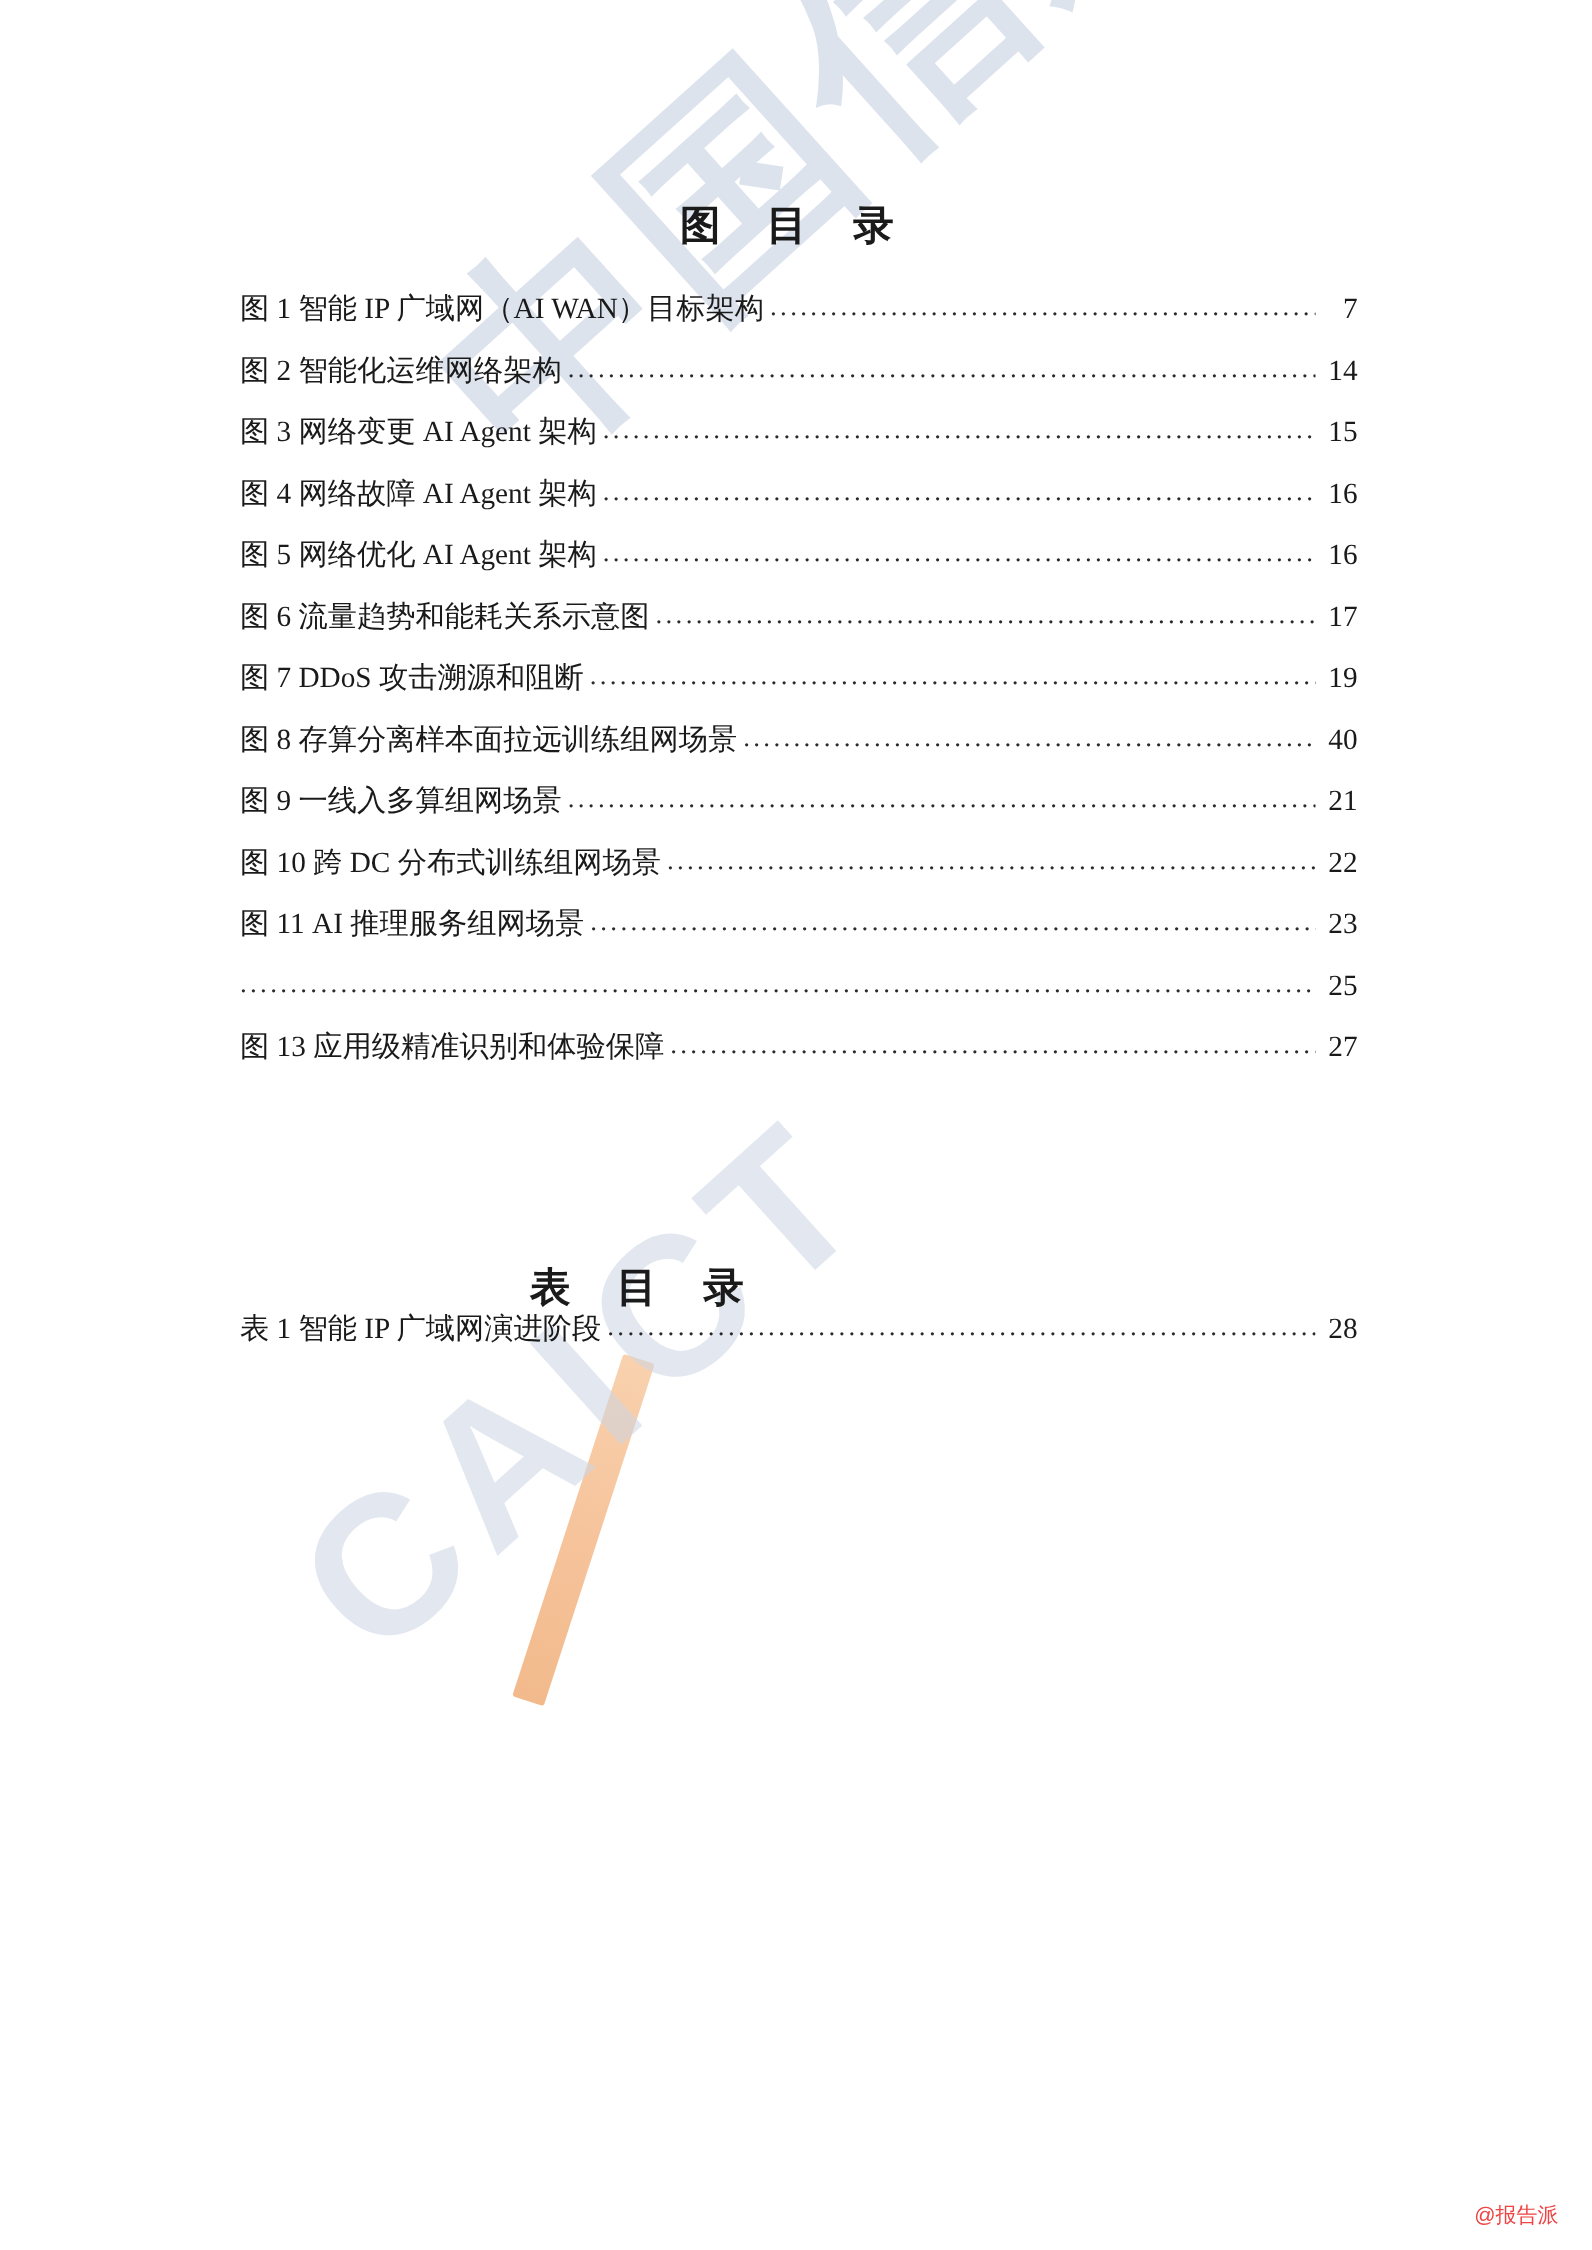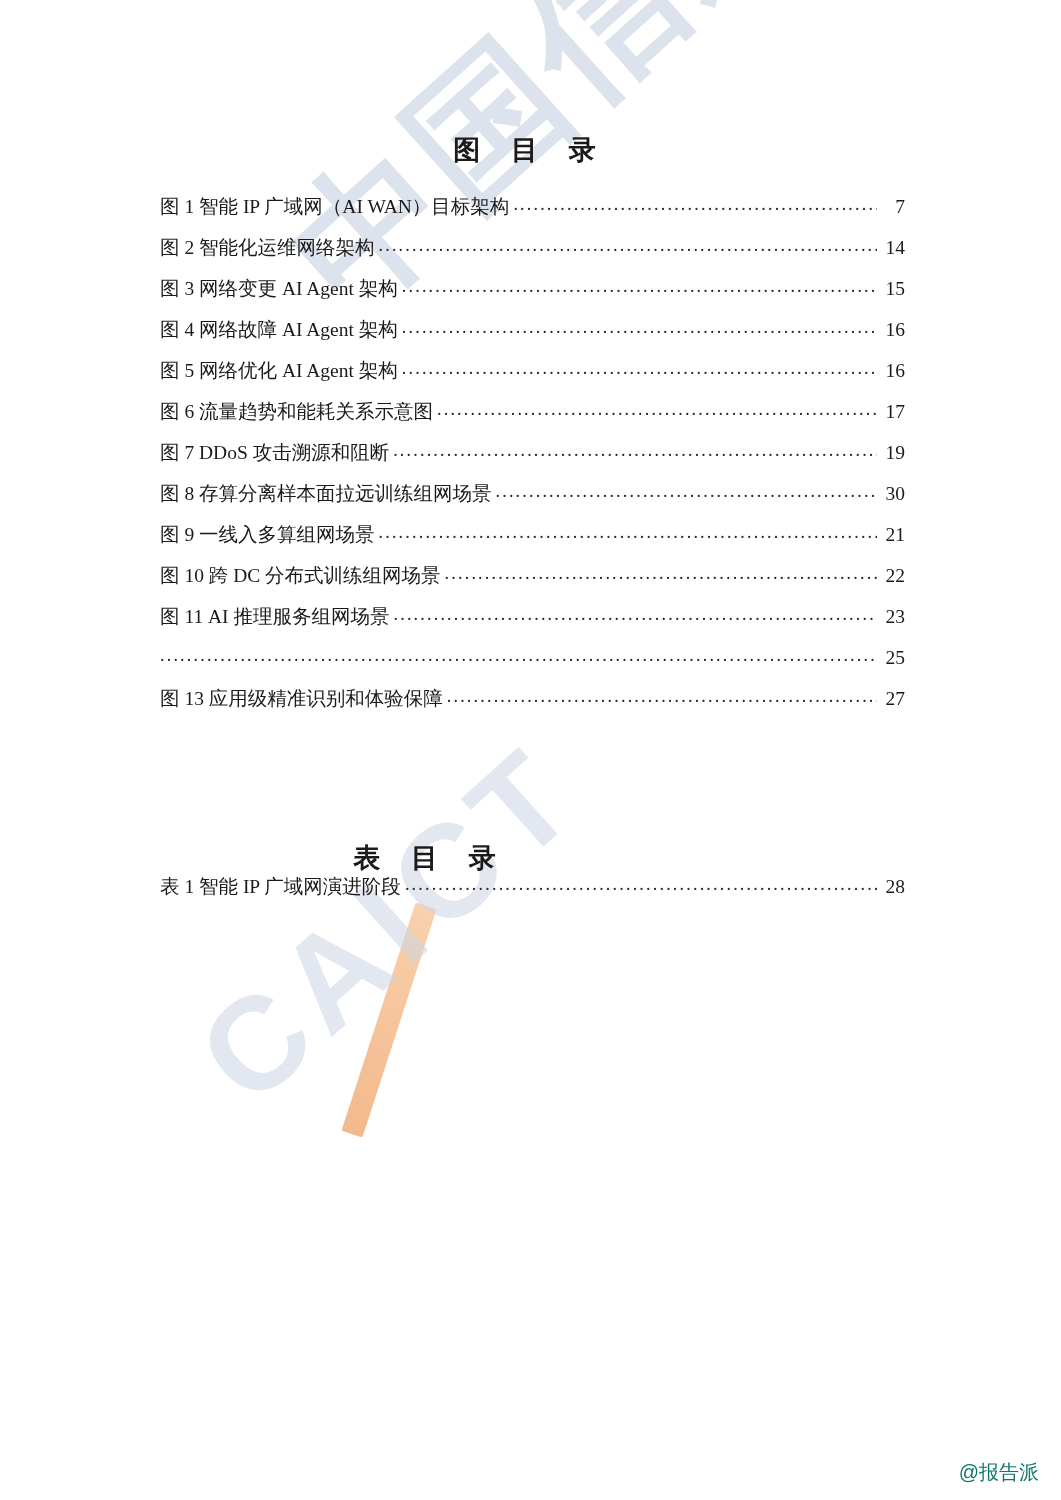--- a/index.html
+++ b/index.html
@@ -117,22 +117,22 @@
     padding-left: 2px;
     text-align: right;
     min-width: 26px;
   }
 
   
   .credit {
     position: absolute;
     right: 22px;
     bottom: 14px;
-    font-size: 20px;
-    color: #0f766e;
+    font-size: 14px;
+    color: #ef4444;
     font-family: "Liberation Sans", sans-serif;
     z-index: 4;
   }
 </style>
 </head>
 <body>
 
 <div class="page">
 
   <div class="watermark">
@@ -179,21 +179,21 @@
           <span class="toc-page">17</span>
         </li>
         <li class="toc-row">
           <span class="toc-label">图 7 DDoS 攻击溯源和阻断</span>
           <span class="toc-dots">........................................................................................................................</span>
           <span class="toc-page">19</span>
         </li>
         <li class="toc-row">
           <span class="toc-label">图 8  存算分离样本面拉远训练组网场景</span>
           <span class="toc-dots">........................................................................................................................</span>
-          <span class="toc-page">30</span>
+          <span class="toc-page">40</span>
         </li>
         <li class="toc-row">
           <span class="toc-label">图 9  一线入多算组网场景</span>
           <span class="toc-dots">........................................................................................................................</span>
           <span class="toc-page">21</span>
         </li>
         <li class="toc-row">
           <span class="toc-label">图 10  跨 DC 分布式训练组网场景</span>
           <span class="toc-dots">........................................................................................................................</span>
           <span class="toc-page">22</span>

